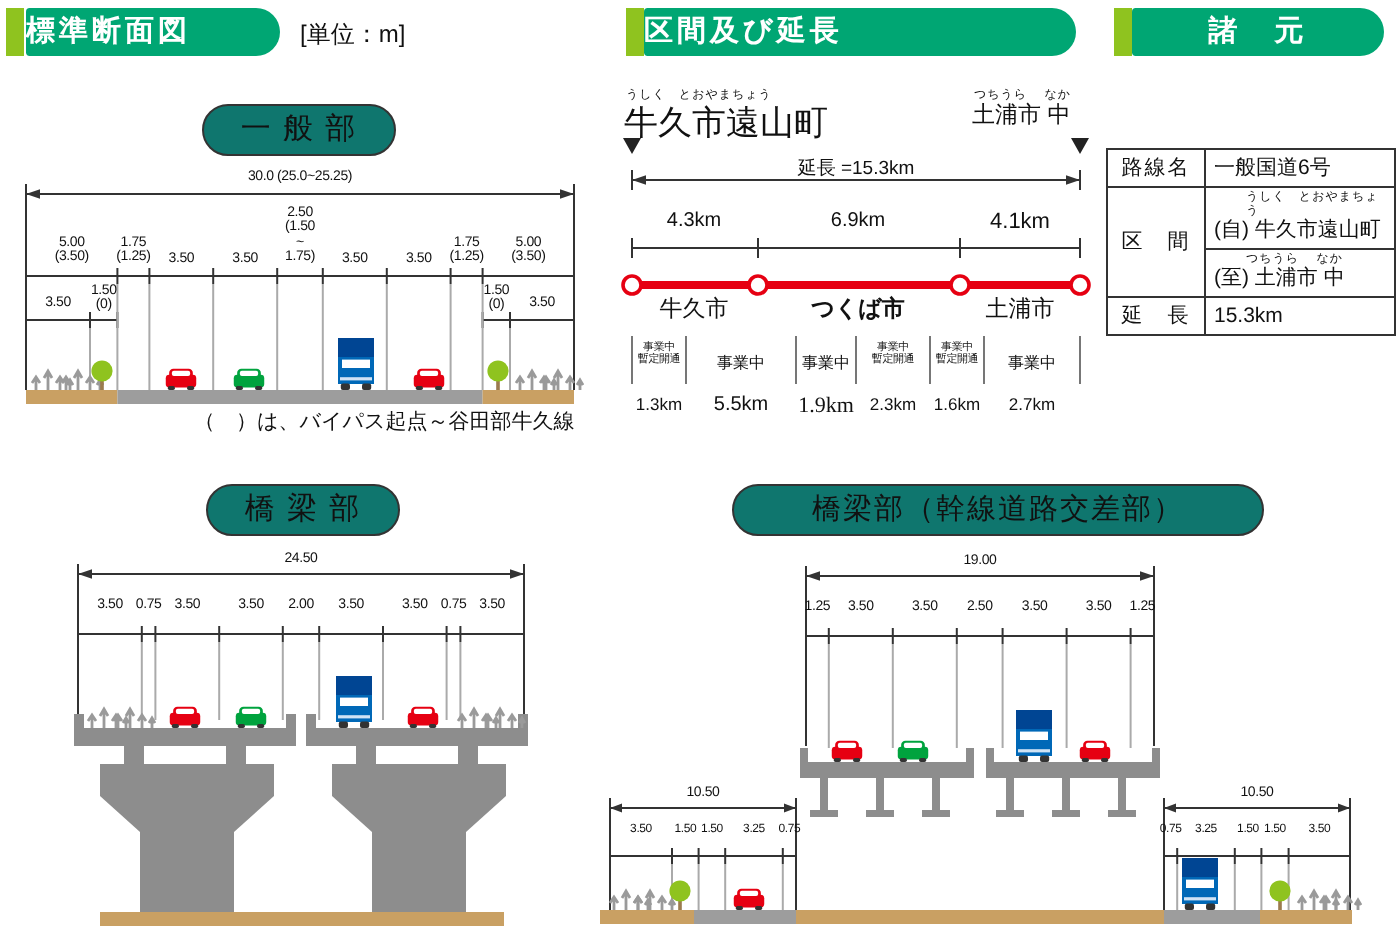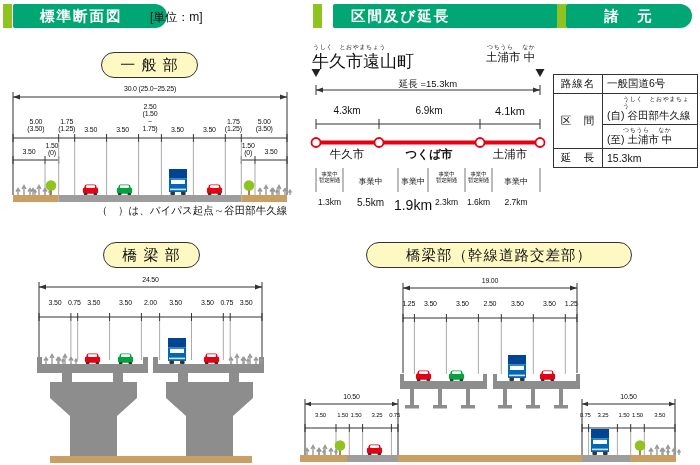--- a/index.html
+++ b/index.html
@@ -4,24 +4,24 @@
 <style>
   html,body{margin:0;padding:0;background:#fff;}
   body{font-family:"Liberation Sans","DejaVu Sans",sans-serif;color:#111;}
   #canvas{position:relative;width:700px;height:465px;background:#fff;overflow:hidden;}
   svg.bg{position:absolute;left:0;top:0;z-index:0;}
   .ovl{position:absolute;z-index:2;}
   
   .badge-bar{position:absolute;z-index:2;width:9px;height:24px;background:#8fc31f;}
   .badge{position:absolute;z-index:2;height:24px;background:#00a673;border-radius:2px 13px 13px 2px;
          color:#fff;font-size:14.5px;font-weight:bold;line-height:24px;letter-spacing:2px;}
-  .badge.pl{padding-left:27px;}
+  .badge.pl{padding-left:0;}
   .badge.ctr{text-align:center;}
   
-  .ttl{position:absolute;z-index:2;border:1.4px solid #333;border-radius:999px;background:#fef9c3;
+  .ttl{position:absolute;z-index:2;border:1.4px solid #333;border-radius:999px;background:#0f766e;
        text-align:center;font-size:15px;letter-spacing:1px;color:#111;box-sizing:border-box;}
   
   .dm{position:absolute;z-index:2;transform:translateX(-50%);font-size:7px;line-height:1.07;
       text-align:center;white-space:pre-line;color:#111;letter-spacing:-0.2px;}
   .dm6{font-size:6px;}
   .jp{position:absolute;z-index:2;color:#111;white-space:pre;}
   .cx{transform:translateX(-50%);text-align:center;}
   .furi{font-size:6px;letter-spacing:0.5px;}
   
   table.spec{border-collapse:collapse;font-size:10.5px;width:145px;}
@@ -212,21 +212,21 @@
       <use href="#sym-grass" x="648" y="444" width="22" height="11"></use>
       <use href="#sym-grass" x="659" y="444" width="22" height="11"></use>
     </g>
   </svg>
 
   <div class="badge-bar" style="left:3px;top:4px;"></div>
   <div class="badge pl" style="left:13px;top:4px;width:127px;">標準断面図</div>
   <div class="jp" style="left:150px;top:9px;font-size:12px;">[単位：m]</div>
 
   <div class="badge-bar" style="left:313px;top:4px;"></div>
-  <div class="badge pl" style="left:322px;top:4px;width:216px;padding-left:18px;margin-left:11px;">区間及び延長</div>
+  <div class="badge pl" style="left:322px;top:4px;width:216px;">区間及び延長</div>
 
   <div class="badge-bar" style="left:557px;top:4px;"></div>
   <div class="badge ctr" style="left:566px;top:4px;width:126px;">諸　元</div>
 
   <div class="ttl" style="left:101px;top:52px;width:97px;height:26px;line-height:24px;">一 般 部</div>
   <div class="dm" style="left:150px;top:85px;">30.0 (25.0~25.25)</div>
   <div class="dm" style="left:35.9px;top:118px;">5.00
 (3.50)</div>
   <div class="dm" style="left:66.7px;top:118px;">1.75
 (1.25)</div>
@@ -265,37 +265,37 @@
 暫定開通</div>
   <div class="jp cx" style="left:370.5px;top:176px;font-size:8px;">事業中</div>
   <div class="jp cx" style="left:413px;top:176px;font-size:8px;">事業中</div>
   <div class="dm" style="left:446.5px;top:172px;font-size:5.5px;">事業中
 暫定開通</div>
   <div class="dm" style="left:478.5px;top:172px;font-size:5.5px;">事業中
 暫定開通</div>
   <div class="jp cx" style="left:516px;top:176px;font-size:8px;">事業中</div>
   <div class="jp cx" style="left:329.5px;top:197px;font-size:8.5px;">1.3km</div>
   <div class="jp cx" style="left:370.5px;top:197px;font-size:10px;">5.5km</div>
-  <div class="jp cx" style="left:413px;top:197px;font-size:14px;">1.9km</div>
+  <div class="jp cx" style="left:413px;top:197px;font-size:11px;font-family:Liberation Serif, serif;">1.9km</div>
   <div class="jp cx" style="left:446.5px;top:197px;font-size:8.5px;">2.3km</div>
   <div class="jp cx" style="left:478.5px;top:197px;font-size:8.5px;">1.6km</div>
   <div class="jp cx" style="left:516px;top:197px;font-size:8.5px;">2.7km</div>
 
   <div class="ovl" style="left:553px;top:74px;">
     <table class="spec">
       <tbody>
           <tr>
         <td class="lbl">路線名</td>
         <td>一般国道6号</td>
       </tr>
       <tr>
         <td class="lbl" rowspan="2">区　間</td>
         <td>
           <span class="furi">うしく　とおやまちょう</span>
-          <span class="mn">(自) 谷田部牛久線</span>
+          <span class="mn">(自) 牛久市遠山町</span>
         </td>
       </tr>
       <tr>
         <td>
           <span class="furi">つちうら　 なか</span>
           <span class="mn">(至) 土浦市 中</span>
         </td>
       </tr>
       <tr>
         <td class="lbl">延　長</td>

